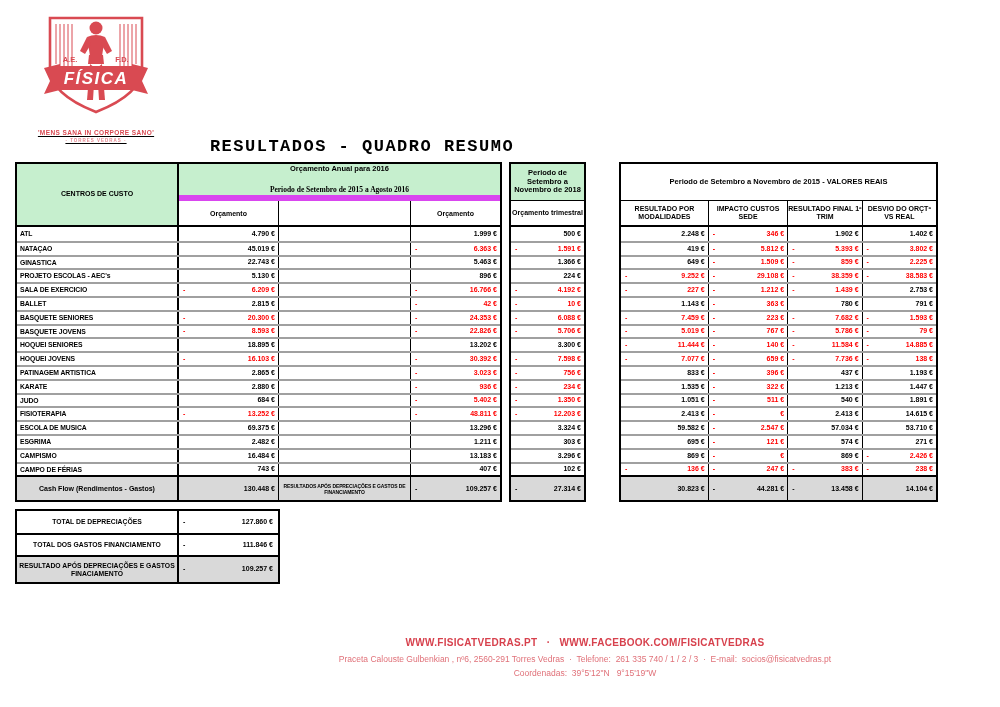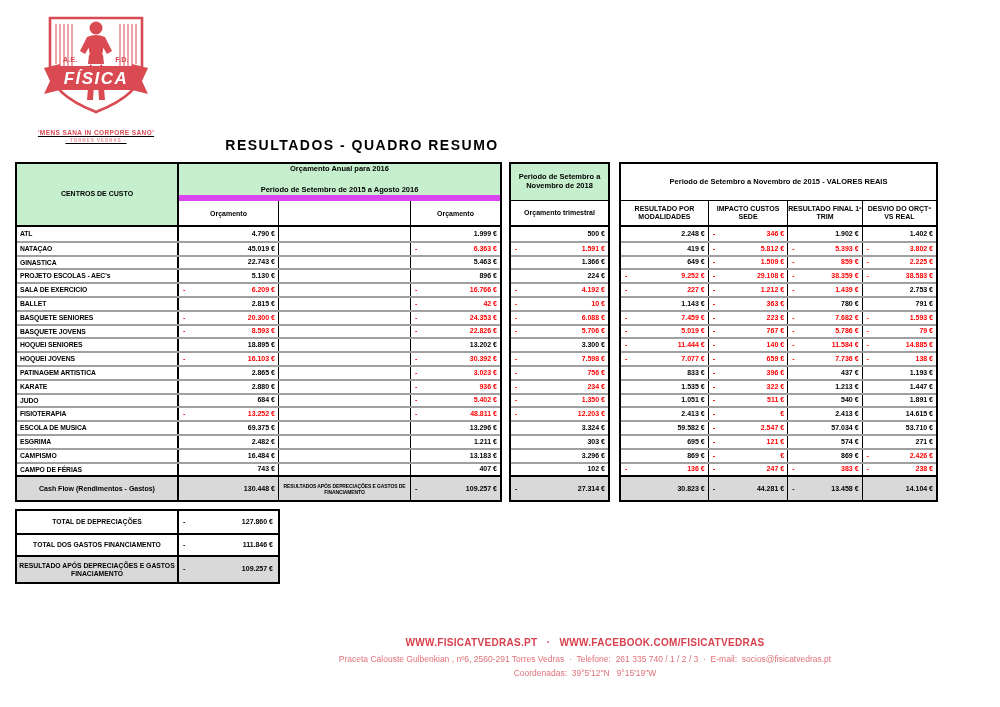--- a/index.html
+++ b/index.html
@@ -7,21 +7,21 @@
     width:1000px;height:707px;position:relative;background:#fff;overflow:hidden;
     font-family:"Liberation Sans",sans-serif;color:#000;
   }
   
   .logo{position:absolute;left:28px;top:6px;width:136px;text-align:center;text-decoration:underline;}
   .logo .motto{font-size:6.5px;font-weight:bold;color:#d94a52;letter-spacing:.4px;margin-top:1px;}
   .logo .subtitle{font-size:4.5px;font-weight:bold;color:#e58890;letter-spacing:1px;margin-top:2px;}
   
   .page-title{
     position:absolute;left:15px;top:137px;width:694px;text-align:center;
-    font-family:Liberation Sans, sans-serif;font-weight:bold;font-size:14px;letter-spacing:1.5px;
+    font-family:Liberation Mono, monospace;font-weight:bold;font-size:17px;letter-spacing:1.5px;
   }
   
   .tbl{position:absolute;border:2px solid #000;background:#fff;box-sizing:border-box;}
   .row{display:flex;box-sizing:border-box;}
   .cell{box-sizing:border-box;display:flex;align-items:center;justify-content:center;
         font-size:7px;font-weight:bold;text-align:center;line-height:1.15;}
   .cell.bl{border-left:1px solid #000;}
   .green{background:#c6efce;}
   .grey{background:#d9d9d9;}
   
@@ -98,21 +98,21 @@
 </div>
 
 <div class="page-title">RESULTADOS - QUADRO RESUMO</div>
 
 <div class="tbl" style="left:15px;top:162px;width:487px;">
   <div class="row">
     <div class="cell green corner">CENTROS DE CUSTO</div>
     <div class="hdr-right">
       <div class="cell green hdr-group" style="border-bottom:6px solid #d946ef;">
         <div>Orçamento Anual para 2016</div>
-        <div style="margin-top:12px;">Periodo de Setembro de 2015 a Agosto 2016</div>
+        <div style="margin-top:12px;font-family:Liberation Serif, serif;">Periodo de Setembro de 2015 a Agosto 2016</div>
       </div>
       <div class="row" style="height:26px;border-bottom:2px solid #000;">
         <div class="cell hdr-sub w-orc1" style="border-bottom:none;">Orçamento</div>
         <div class="cell hdr-sub w-blank bl" style="border-bottom:none;"></div>
         <div class="cell hdr-sub w-orc2 bl" style="border-bottom:none;">Orçamento</div>
       </div>
     </div>
   </div>
   <div id="main-rows">
       <div class="row drow">
@@ -339,21 +339,21 @@
       <span class="val">130.448 €</span>
     </div>
     <div class="cell note w-blank bl">RESULTADOS APÓS DEPRECIAÇÕES E GASTOS DE FINANCIAMENTO</div>
     <div class="cell num w-orc2 bl">
       <span class="dash">-</span>
       <span class="val">109.257 €</span>
     </div>
   </div>
 </div>
 
-<div class="tbl" style="left:509px;top:162px;width:101px;">
+<div class="tbl" style="left:509px;top:162px;width:77px;">
   <div class="cell green hdr-group">
     <div>Periodo de Setembro a</div>
     <div>Novembro de 2018</div>
   </div>
   <div class="cell hdr-sub">Orçamento trimestral</div>
   <div id="trim-rows">
       <div class="row drow">
         <div class="cell num w-trim">
           <span class="dash"></span>
           <span class="val">500 €</span>

